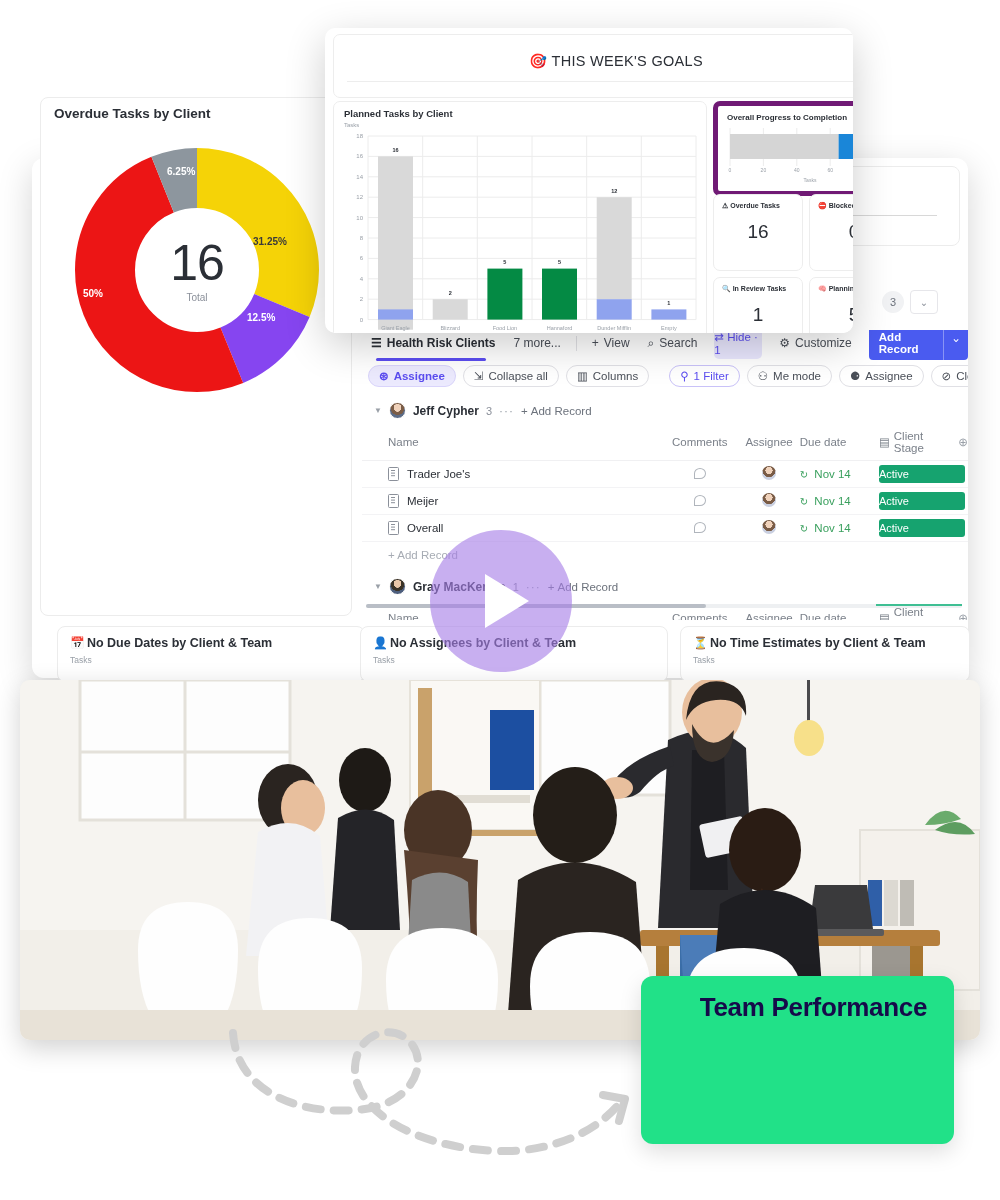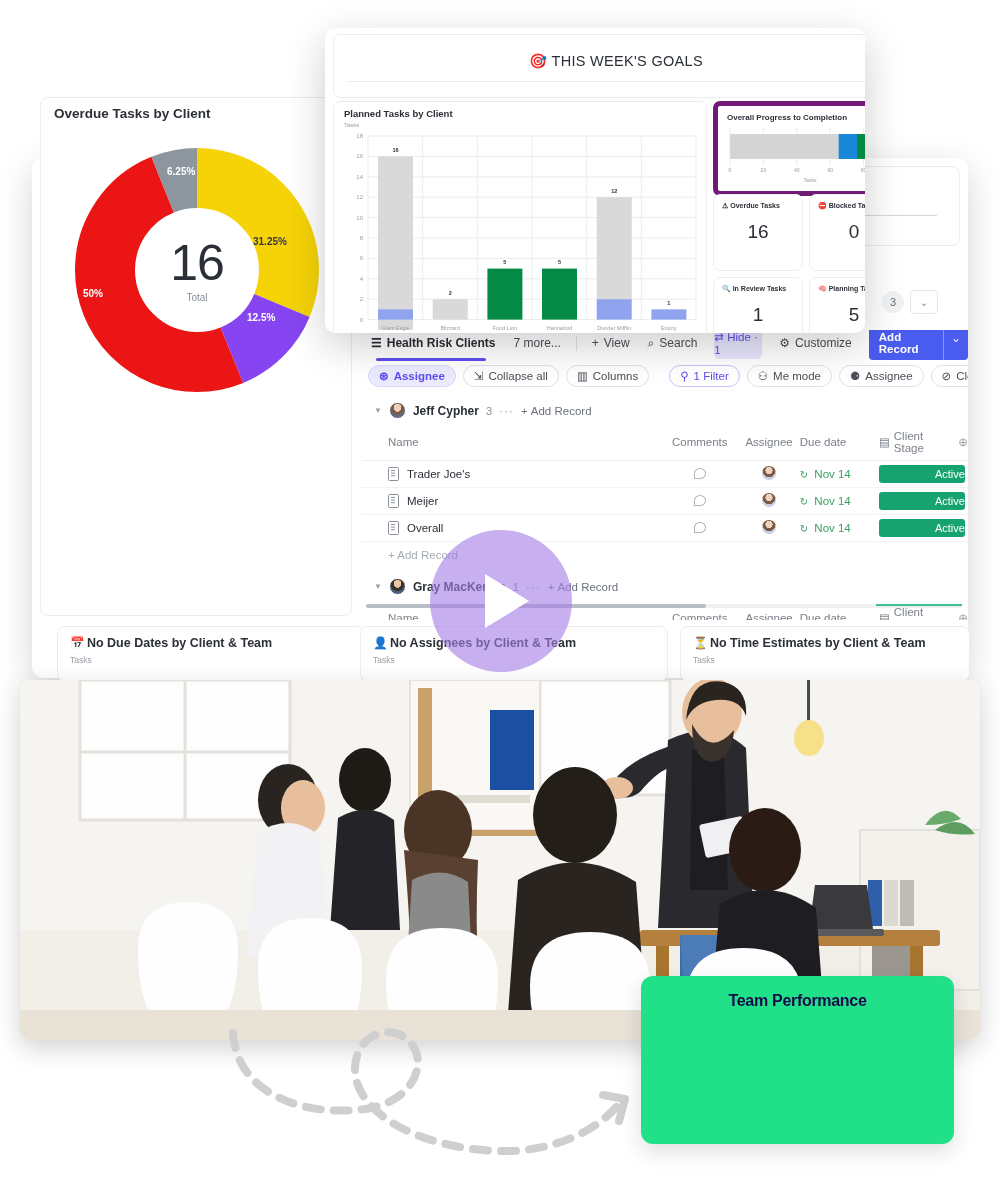--- a/index.html
+++ b/index.html
@@ -72,36 +72,36 @@
   .c-due{width:80px;}
   .c-stage{width:90px;}
   .doc-ico{width:9px;height:12px;border:1.3px solid #8b909a;border-radius:1.5px;display:inline-block;position:relative;}
   .doc-ico:after{content:"";position:absolute;left:1.6px;top:2.4px;width:4px;height:1px;background:#8b909a;
      box-shadow:0 2.6px 0 #8b909a,0 5.2px 0 #8b909a;}
   .bub{width:10px;height:9px;border:1.3px solid #b0b5bc;border-radius:50% 50% 50% 0;display:inline-block;}
   .av-sm{width:14px;height:14px;border-radius:50%;display:inline-block;
      background-image:radial-gradient(circle at 50% 32%, #f0d2bb 0 30%, #7a5c46 31% 55%, #c9cfe0 56% 100%);}
   .due-txt{color:#3aa05e;}
   .recur{color:#3aa05e;font-size:10px;margin-right:3px;}
-  .badge-active{display:inline-block;width:86px;text-align:right;background:#16a36f;color:#fff;
+  .badge-active{display:inline-block;width:86px;text-align:left;background:#16a36f;color:#fff;
      border-radius:3px;padding:3px 0;font-size:11px;}
   .addrec-row{padding:7px 0 7px 26px;color:#a7acb4;font-size:11.5px;}
   .hscroll{position:absolute;left:366px;top:604px;width:340px;height:4px;background:#b9bec6;border-radius:2px;}
   .hscroll-track{position:absolute;left:366px;top:604px;width:596px;height:4px;background:#eef0f2;border-radius:2px;}
   .stage-underline{position:absolute;right:18px;width:86px;height:2px;background:#3fbf93;}
 
   .count3{position:absolute;right:62px;top:290px;display:flex;align-items:center;}
   .count3 .num{width:22px;height:22px;border-radius:50%;background:#f1f2f4;color:#6c727c;
      display:flex;align-items:center;justify-content:center;font-size:11px;}
   .count3 .cv{width:26px;height:22px;border:1px solid #e6e6ea;border-radius:4px;margin-left:6px;
      display:flex;align-items:center;justify-content:center;color:#8b909a;font-size:10px;}
 
   
   .goals-window{position:absolute;left:325px;top:28px;width:528px;height:305px;
-    background:#fff;border-radius:10px;box-shadow:0 12px 40px rgba(0,0,0,.20);overflow:hidden;padding-left:12px;}
+    background:#fff;border-radius:10px;box-shadow:0 12px 40px rgba(0,0,0,.20);overflow:hidden;}
   .goals-head{position:absolute;left:8px;top:6px;width:564px;height:62px;
      background:#fff;border:1px solid #ededed;border-radius:7px;}
   .goals-title{position:absolute;left:0;top:18px;width:564px;text-align:center;
      font-size:14.5px;font-weight:500;color:#2b2f36;letter-spacing:.3px;}
   .goals-rule{position:absolute;left:13px;top:46px;width:538px;height:1px;background:#ededed;}
 
   .bar-card{position:absolute;left:8px;top:73px;width:372px;height:252px;
      background:#fff;border:1px solid #ededed;border-radius:7px;}
   .bar-title{position:absolute;left:10px;top:6px;font-size:9.5px;font-weight:700;color:#2b2f36;}
   .bar-sub{position:absolute;left:10px;top:20px;font-size:6px;color:#9aa0a8;}
@@ -118,21 +118,21 @@
      box-shadow:0 8px 26px rgba(0,0,0,.18);}
   .play-btn{position:absolute;left:430px;top:530px;width:142px;height:142px;border-radius:50%;
      background:rgba(167,126,230,.62);display:flex;align-items:center;justify-content:center;}
   .play-tri{width:0;height:0;border-left:44px solid #fff;border-top:27px solid transparent;
      border-bottom:27px solid transparent;margin-left:12px;}
 
   
   .tp-badge{position:absolute;left:641px;top:976px;width:313px;height:168px;
      background:#21e188;border-radius:12px;box-shadow:0 8px 22px rgba(0,0,0,.13);}
   .tp-title{position:absolute;left:0;top:16px;width:100%;text-align:center;
-     font-size:16px;font-weight:700;color:#160a4a;letter-spacing:-.3px;}
+     font-size:26px;font-weight:700;color:#160a4a;letter-spacing:-.3px;padding-left:16px;}
   .tp-row{position:absolute;left:0;top:56px;width:100%;display:flex;align-items:center;justify-content:center;gap:8px;}
   .tp-pct{font-size:80px;font-weight:700;color:#fff;line-height:1;letter-spacing:-3px;}
 </style>
 </head>
 <body>
 
 <div class="dash-window">
   <div class="dash-header-card">
     <div class="dash-header-rule"></div>
   </div>

